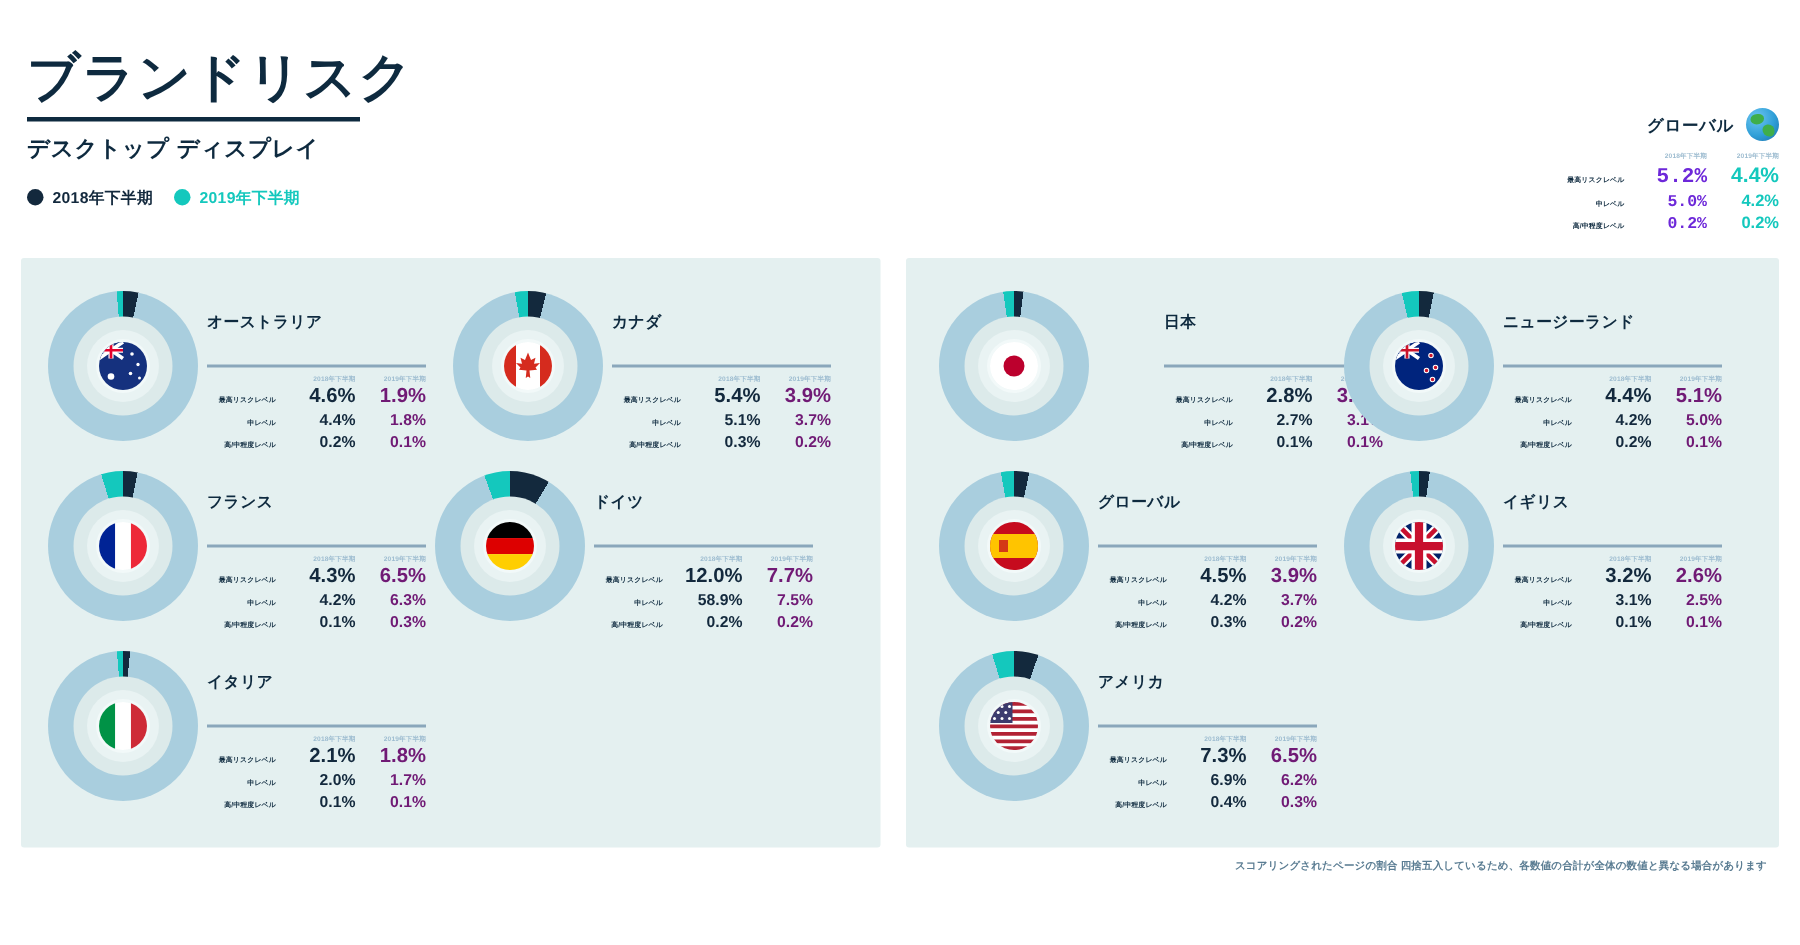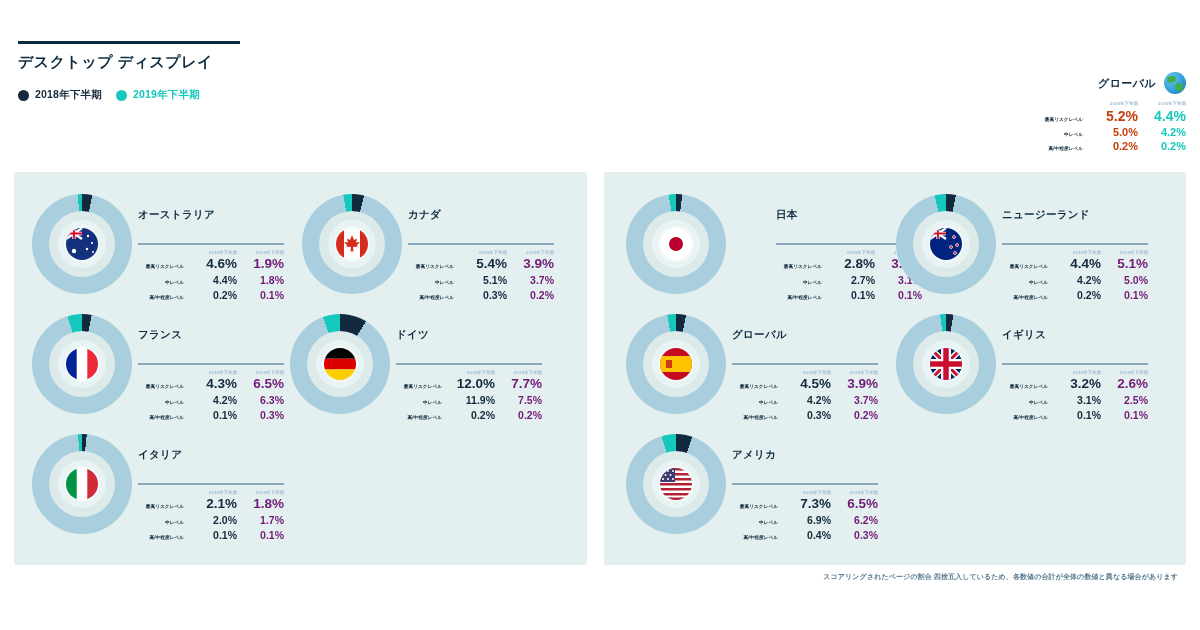--- a/index.html
+++ b/index.html
@@ -42,21 +42,21 @@
   .globe::before { content:""; position:absolute; left:3px; top:4px; width:9px; height:7px;
                    background:#3fae4a; border-radius: 50% 40% 55% 45%; }
   .globe::after { content:""; position:absolute; left:11px; top:11px; width:8px; height:8px;
                   background:#3fae4a; border-radius: 45% 55% 40% 60%; }
   .global-table { margin-top: 7px; }
   .g-row { display: flex; justify-content: flex-end; align-items: baseline; gap: 0; margin-bottom: 2px; }
   .g-lab { font-size: 4.6px; font-weight: bold; color: #0e2a3f; width: 66px; text-align: right;
            padding-right: 7px; letter-spacing: .1px; }
   .g-hd { font-size: 4.4px; font-weight: bold; color: #9dbcd0; width: 48px; text-align: right;
           letter-spacing: .1px; }
-  .g-old { font-size: 14px; font-weight: bold; color: #c2410c; width: 48px; text-align: right; }
+  .g-old { font-size: 14px; font-weight: bold; color: #6d28d9; width: 48px; text-align: right; font-family: Liberation Mono, monospace; }
   .g-new { font-size: 14px; font-weight: bold; color: #14c8bd; width: 48px; text-align: right; }
   .g-old.sm, .g-new.sm { font-size: 11px; }
 
   
   .panel {
     position: absolute; top: 172px; height: 393px;
     background: #e4f0f0; border-radius: 2px;
   }
   .panel-left  { left: 14px;  width: 573px; }
   .panel-right { left: 604px; width: 582px; }
@@ -98,20 +98,21 @@
 
   .footnote {
     position: absolute; right: 22px; top: 572px;
     font-size: 7px; font-weight: bold; color: #5b7d93; letter-spacing: .1px;
   }
 </style>
 </head>
 <body>
 
 <div class="header">
+  <div class="main-title">ブランドリスク</div>
   <div class="title-rule"></div>
   <div class="sub-title">デスクトップ ディスプレイ</div>
   <div class="legend">
     <div class="legend-item">
       <span class="legend-dot old"></span>
       <span class="legend-label old">2018年下半期</span>
     </div>
     <div class="legend-item">
       <span class="legend-dot new"></span>
       <span class="legend-label new">2019年下半期</span>
@@ -296,21 +297,21 @@
           <span class="s-hd">2018年下半期</span>
           <span class="s-hd">2019年下半期</span>
         </div>
         <div class="stat-row r1">
           <span class="s-lab">最高リスクレベル</span>
           <span class="s-old">12.0%</span>
           <span class="s-new">7.7%</span>
         </div>
         <div class="stat-row r2">
           <span class="s-lab">中レベル</span>
-          <span class="s-old">11.9%</span>
+          <span class="s-old">58.9%</span>
           <span class="s-new">7.5%</span>
         </div>
         <div class="stat-row r3">
           <span class="s-lab">高/中程度レベル</span>
           <span class="s-old">0.2%</span>
           <span class="s-new">0.2%</span>
         </div>
       </div>
     </div>
     <div class="card" style="left: 18px; top: 262px;">

